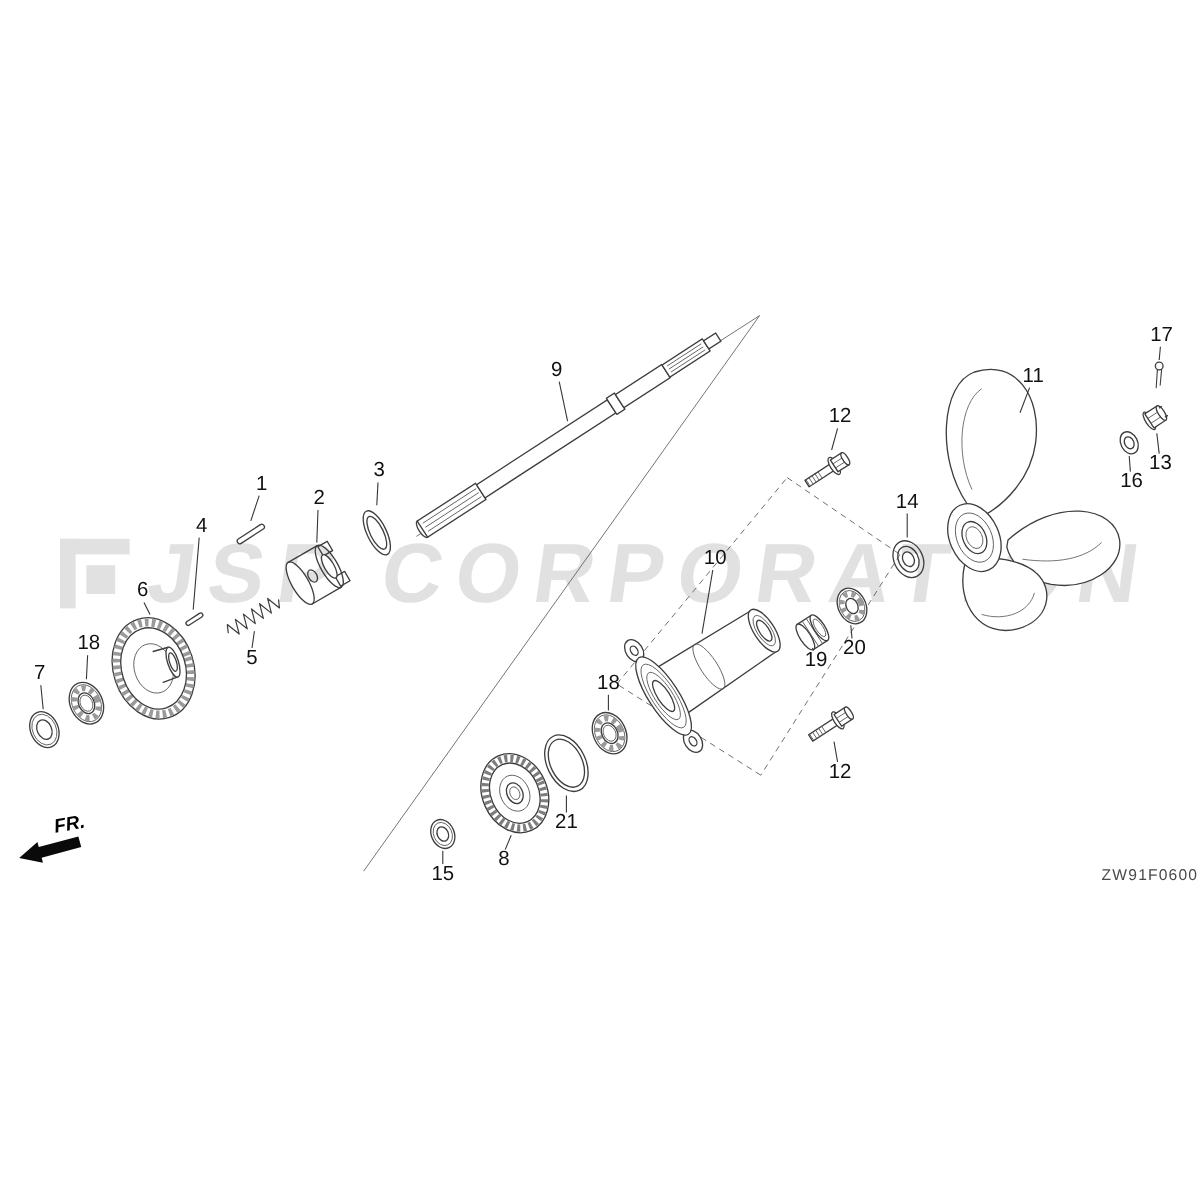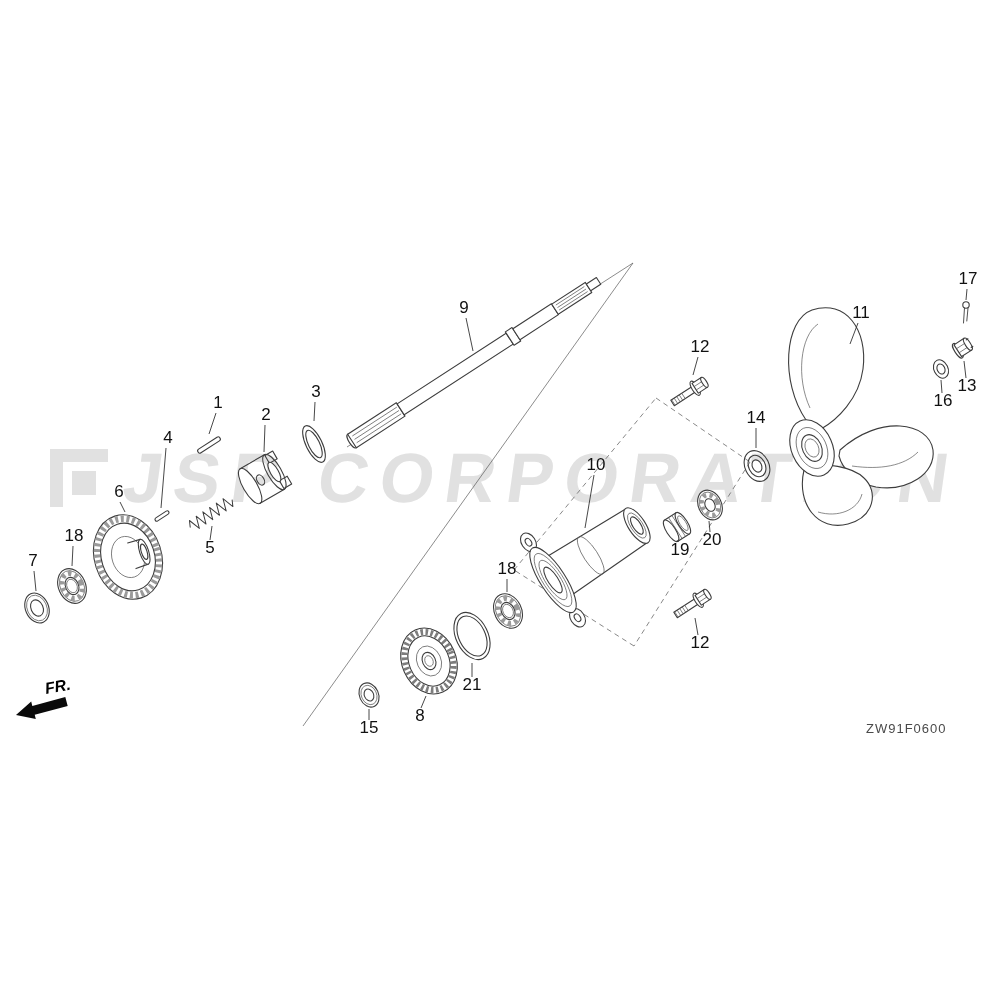--- a/index.html
+++ b/index.html
@@ -19,21 +19,21 @@
   .fw{fill:#ffffff;}
   .thin{stroke:#5a5a5a;stroke-width:0.7;fill:none;}
   .dash{stroke:#6a6a6a;stroke-width:0.8;fill:none;stroke-dasharray:5 4;}
   .teeth6{stroke:#9a9a9a;stroke-width:6.5;fill:none;stroke-dasharray:3 2.6;}
   .teeth8{stroke:#7d7d7d;stroke-width:6;fill:none;stroke-dasharray:2.6 2.4;}
   .balls{stroke:#9a9a9a;stroke-width:5;fill:none;stroke-dasharray:3.4 3.4;}
   .leader{stroke:#333;stroke-width:0.9;}
   .callout{font:17px "Liberation Sans",sans-serif;fill:#111;text-anchor:middle;}
   .frtext{font:italic 700 16px "Liberation Sans",sans-serif;fill:#000;}
   
-  .code-label{position:absolute;left:866px;top:721px;z-index:2;font-size:13px;
+  .code-label{position:absolute;left:918px;top:721px;z-index:2;font-size:13px;
               letter-spacing:1px;color:#4a4a4a;}
 </style>
 </head>
 <body>
 
 <div class="stage">
 
   <div class="watermark">
     <div class="wm-logo">
       <div class="wm-bar-top"></div>

